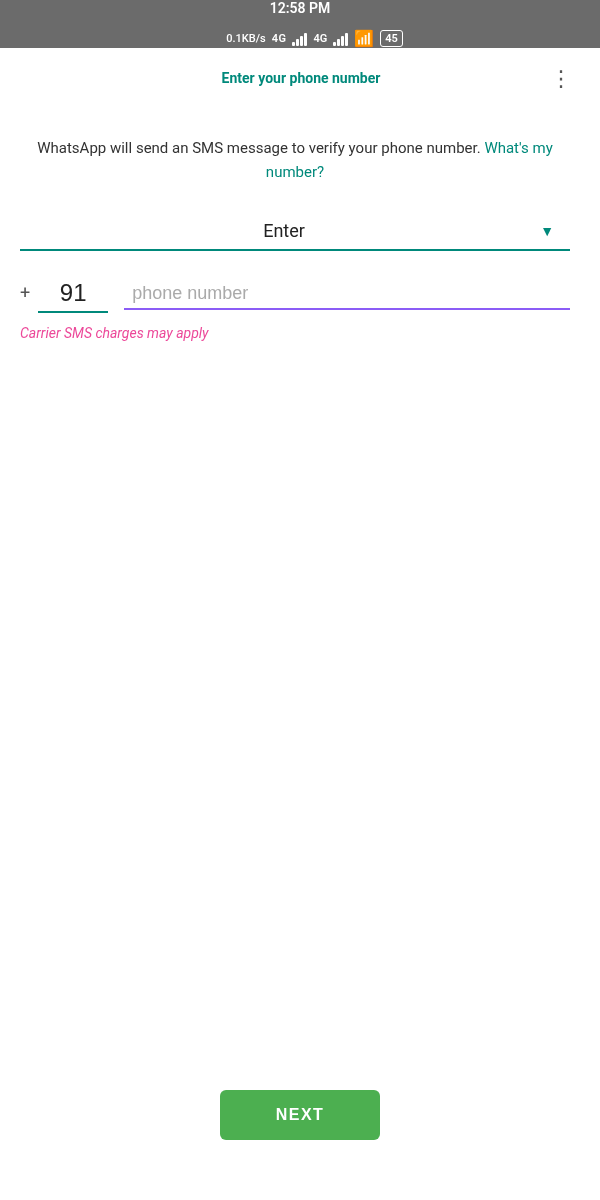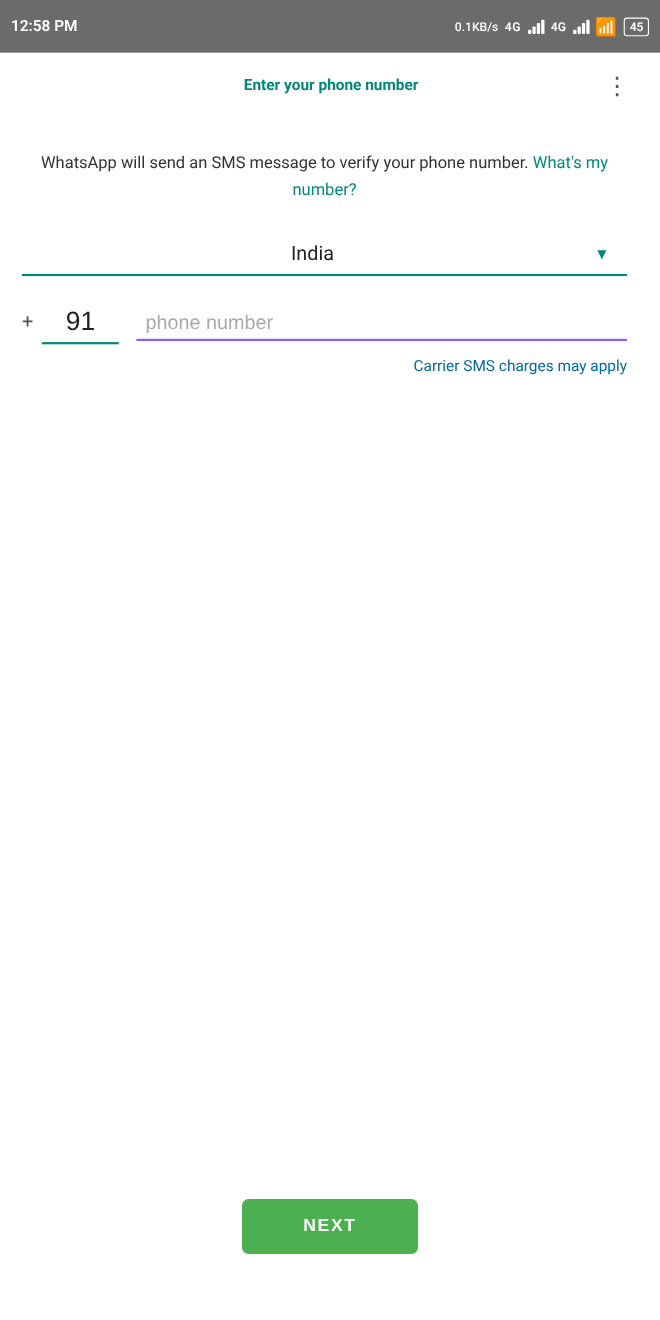--- a/index.html
+++ b/index.html
@@ -17,24 +17,25 @@
     }
 
     
     .status-bar {
       width: 100%;
       height: 48px;
       background: #6b6b6b;
       display: flex;
       align-items: center;
       justify-content: space-between;
-      padding: 0 10px;
+      padding: 0 32px;
       color: white;
       font-size: 14px;
       font-weight: 500;
+      flex-direction: column;
     }
 
     .status-time {
       font-size: 14px;
       font-weight: 600;
     }
 
     .status-right {
       display: flex;
       align-items: center;
@@ -178,24 +179,25 @@
       outline: none;
       padding: 4px 4px 4px 8px;
       background: transparent;
     }
 
     .phone-number-input::placeholder {
       color: #aaa;
     }
 
     .carrier-note {
-      text-align: right;
-      font-size: 14px;
-      color: #0369a1;
+      text-align: left;
+      font-size: 14px;
+      color: #ec4899;
       margin-top: 8px;
+      font-style: italic;
     }
 
     
     .next-button-container {
       position: absolute;
       bottom: 60px;
       left: 0;
       width: 600px;
       display: flex;
       justify-content: center;
@@ -257,21 +259,21 @@
   <span class="more-icon">⋮</span>
 </div>
 
 <div class="content">
   <p class="description">
     <span>WhatsApp will send an SMS message to verify your phone number.</span>
     <a href="#" class="link">What's my number?</a>
   </p>
 
   <div class="country-selector">
-    <span class="country-name">India</span>
+    <span class="country-name">Enter</span>
     <span class="dropdown-arrow">▼</span>
   </div>
 
   <div class="phone-input-row">
     <span class="plus-sign">+</span>
     <input type="text" class="country-code-input" value="91" style="">
     <input type="tel" class="phone-number-input" placeholder="phone number" style="">
   </div>
 
   <p class="carrier-note">Carrier SMS charges may apply</p>

